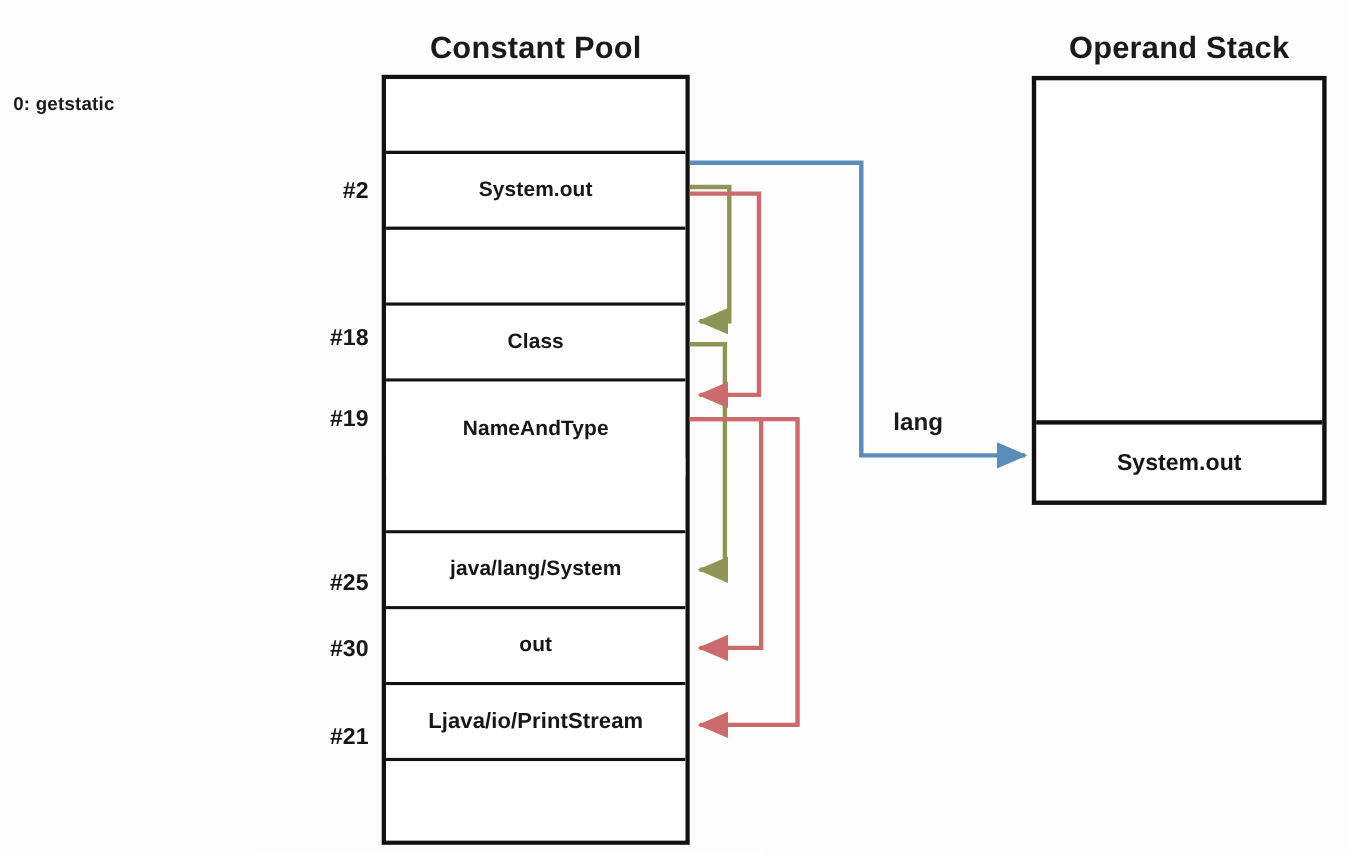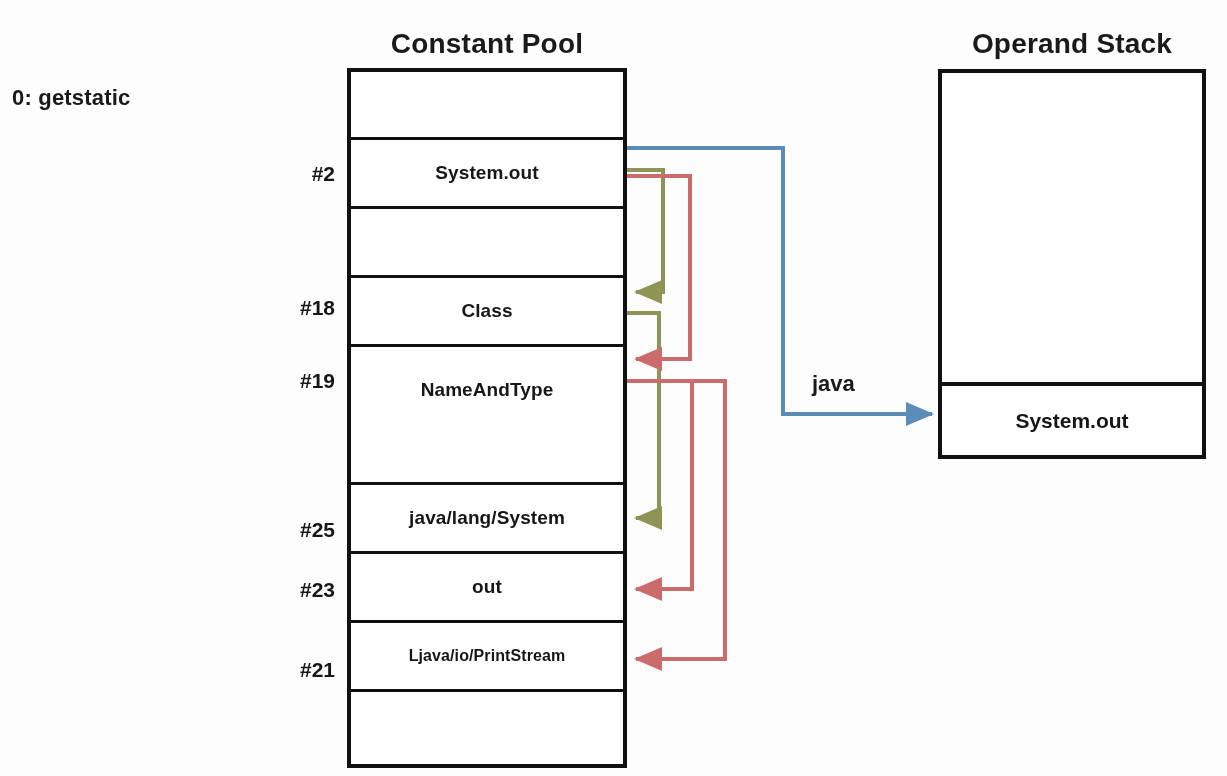--- a/index.html
+++ b/index.html
@@ -12,21 +12,21 @@
     width: 1227px;
     height: 776px;
     background: #fdfdfd;
     font-family: "Liberation Sans", sans-serif;
     overflow: hidden;
   }
   .opcode-label {
     position: absolute;
     left: 12px;
     top: 85px;
-    font-size: 22px;
+    font-size: 17px;
     font-weight: bold;
     color: #1a1a1a;
     letter-spacing: 0.2px;
   }
   .section-title {
     position: absolute;
     font-size: 28px;
     font-weight: bold;
     color: #1a1a1a;
     text-align: center;
@@ -58,21 +58,21 @@
     background: #ffffff;
   }
   .cp-row.last { border-bottom: none; }
   .cp-row-text {
     font-size: 19px;
     font-weight: bold;
     color: #161616;
     white-space: nowrap;
     letter-spacing: 0.1px;
   }
-  .cp-row-text.small { font-size: 16px; }
+  .cp-row-text.small { font-size: 20px; }
 
   
   .cp-index {
     position: absolute;
     width: 70px;
     text-align: right;
     font-size: 21px;
     font-weight: bold;
     color: #161616;
     left: 265px;
@@ -130,21 +130,21 @@
 
   <div class="opcode-label">0: getstatic</div>
 
   <div class="section-title" id="cp-title">Constant Pool</div>
   <div class="section-title" id="os-title">Operand Stack</div>
 
   <div class="cp-index" style="top:162px;">#2</div>
   <div class="cp-index" style="top:296px;">#18</div>
   <div class="cp-index" style="top:369px;">#19</div>
   <div class="cp-index" style="top:518px;">#25</div>
-  <div class="cp-index" style="top:578px;">#23</div>
+  <div class="cp-index" style="top:578px;">#30</div>
   <div class="cp-index" style="top:658px;">#21</div>
 
   <div id="constant-pool">
     <div class="cp-row" style="top:0px;height:68px;">
       <span class="cp-row-text"></span>
     </div>
     <div class="cp-row" style="top:68px;height:69px;">
       <span class="cp-row-text">System.out</span>
     </div>
     <div class="cp-row" style="top:137px;height:69px;">
@@ -175,21 +175,21 @@
 
   <div id="operand-stack">
     <div class="os-cell" id="os-empty">
       <span class="os-cell-text"></span>
     </div>
     <div class="os-cell" id="os-top">
       <span class="os-cell-text">System.out</span>
     </div>
   </div>
 
-  <div class="push-label">java</div>
+  <div class="push-label">lang</div>
 
   <svg id="arrows" viewBox="0 0 1227 776" xmlns="http://www.w3.org/2000/svg">
     <defs>
       <marker id="head-blue" markerWidth="7" markerHeight="6" refX="6.5" refY="3" orient="auto">
         <path d="M0,0 L7,3 L0,6 Z" fill="#5b8cb8"></path>
       </marker>
       <marker id="head-olive" markerWidth="7" markerHeight="6" refX="6.5" refY="3" orient="auto">
         <path d="M0,0 L7,3 L0,6 Z" fill="#8d9456"></path>
       </marker>
       <marker id="head-red" markerWidth="7" markerHeight="6" refX="6.5" refY="3" orient="auto">

